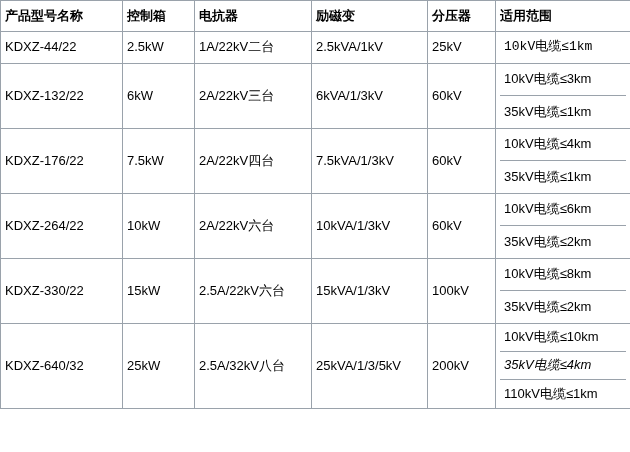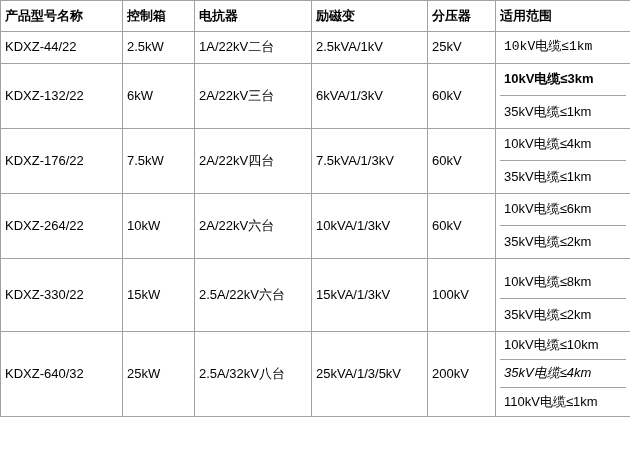--- a/index.html
+++ b/index.html
@@ -90,21 +90,21 @@
         <div class="range-line" style="height:31px;font-family:Liberation Mono, monospace;">10kV电缆≤1km</div>
       </td>
     </tr>
     <tr style="height:65px;">
       <td>KDXZ-132/22</td>
       <td>6kW</td>
       <td>2A/22kV三台</td>
       <td>6kVA/1/3kV</td>
       <td>60kV</td>
       <td class="range-cell">
-        <div class="range-line" style="height:32px;font-weight:bold;">10kV电缆≤3km</div>
+        <div class="range-line" style="height:32px;">10kV电缆≤3km</div>
         <div class="range-line" style="height:32px;">35kV电缆≤1km</div>
       </td>
     </tr>
     <tr style="height:65px;">
       <td>KDXZ-176/22</td>
       <td>7.5kW</td>
       <td>2A/22kV四台</td>
       <td>7.5kVA/1/3kV</td>
       <td>60kV</td>
       <td class="range-cell">
@@ -123,21 +123,21 @@
         <div class="range-line" style="height:32px;">35kV电缆≤2km</div>
       </td>
     </tr>
     <tr style="height:65px;">
       <td>KDXZ-330/22</td>
       <td>15kW</td>
       <td>2.5A/22kV六台</td>
       <td>15kVA/1/3kV</td>
       <td>100kV</td>
       <td class="range-cell">
-        <div class="range-line" style="height:32px;margin-top:8px;">10kV电缆≤8km</div>
+        <div class="range-line" style="height:32px;">10kV电缆≤8km</div>
         <div class="range-line" style="height:32px;">35kV电缆≤2km</div>
       </td>
     </tr>
     <tr style="height:85px;">
       <td>KDXZ-640/32</td>
       <td>25kW</td>
       <td>2.5A/32kV八台</td>
       <td>25kVA/1/3/5kV</td>
       <td>200kV</td>
       <td class="range-cell">

